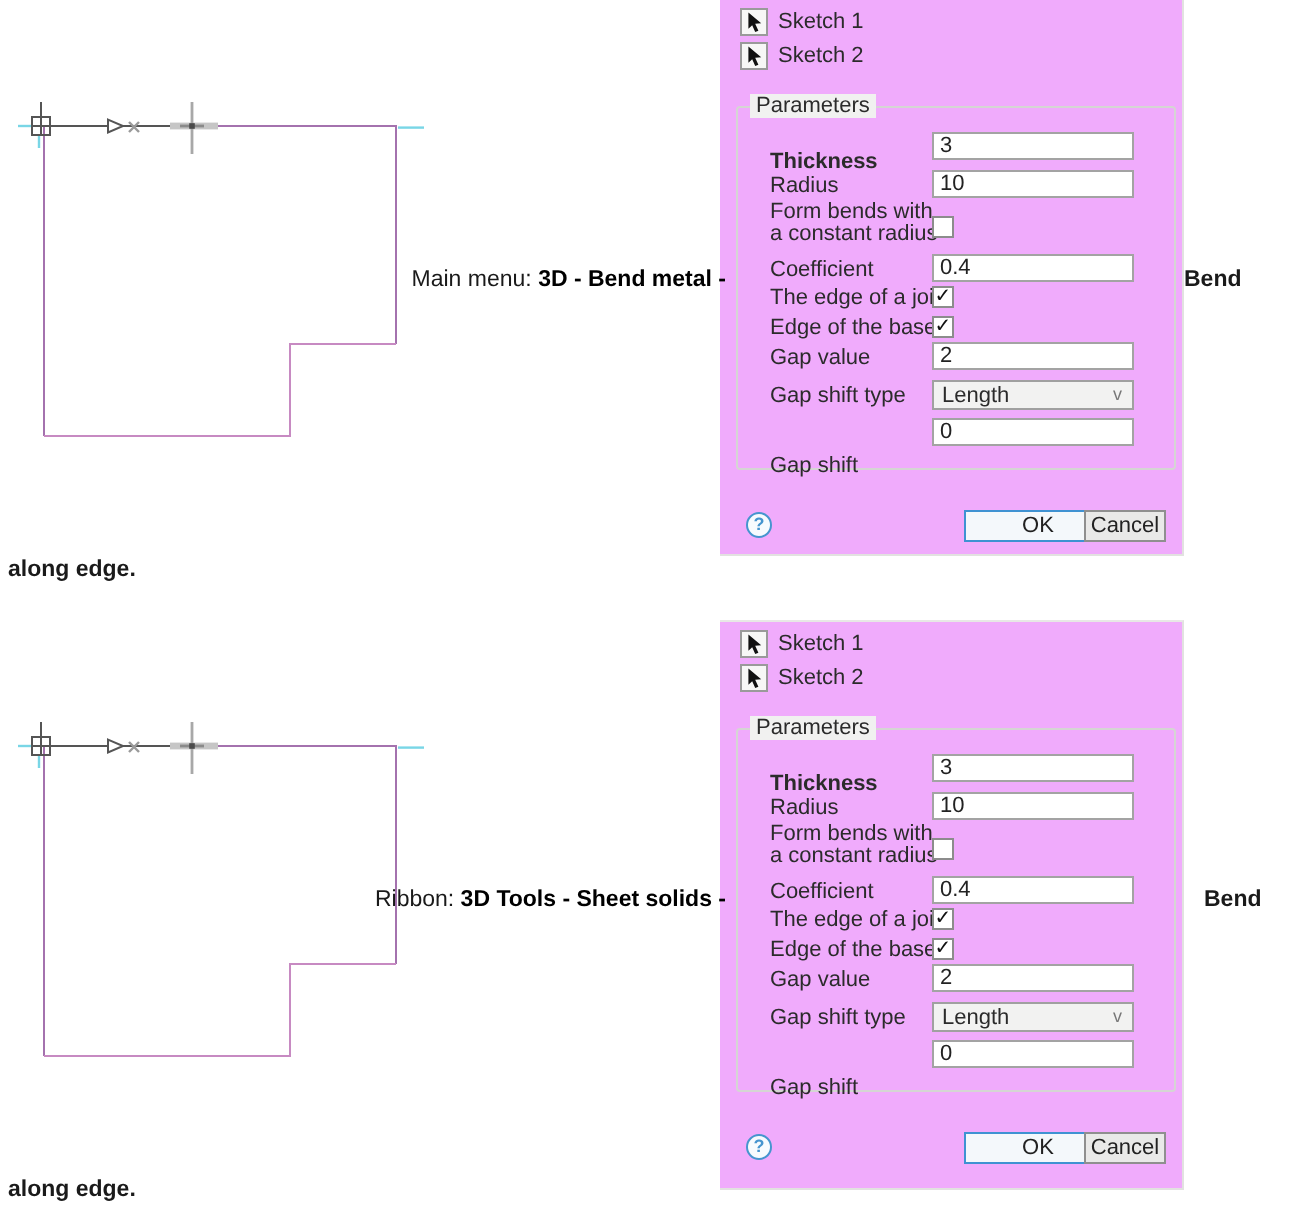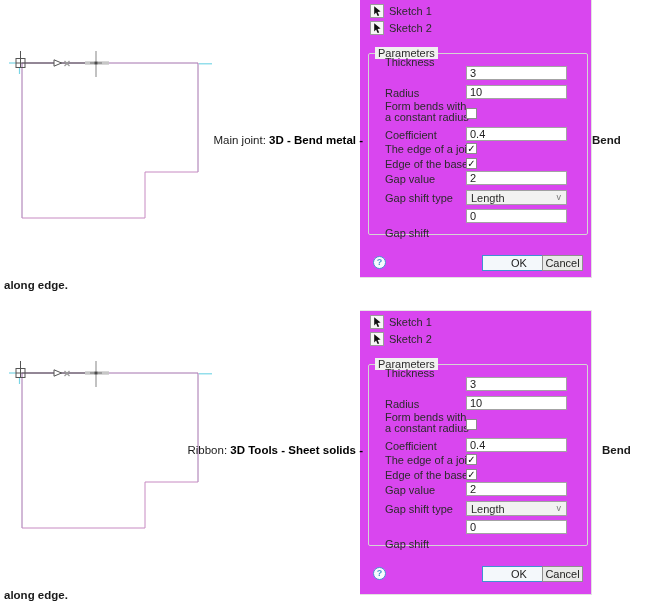--- a/index.html
+++ b/index.html
@@ -15,39 +15,39 @@
   .cap-lead-bot    { top:444px; right:292px;padding-left:40px; }
   .cap-bend-bot    { top:444px; left:602px; font-weight:bold; }
   .cap-along-bot   { top:589px; left:4px;  font-weight:bold; }
 
   
   .sketch { position:absolute; left:0; top:40px; width:230px; height:200px; }
   .sketch.bottom { top:350px; }
 
   
   .dialog { position:absolute; left:360px; top:0; width:232px; height:278px;
-    background:#d946ef; border-right:1px solid #e2e2e0; border-bottom:1px solid #e2e2e0;
+    background:#f0abfc; border-right:1px solid #e2e2e0; border-bottom:1px solid #e2e2e0;
     font-size:11px; color:#2b2b2b; }
   .dialog.bottom { top:310px; height:285px; border-top:1px solid #e8e8e6; }
 
   .sel-row { position:absolute; left:10px; height:15px; }
   .sel-row.s0 { top:4px; } .sel-row.s1 { top:21px; }
   .sel-btn { position:absolute; left:0; top:0; width:14px; height:14px; background:#f7f7f6;
     border:1px solid #9a9a9a; }
   .sel-btn svg { display:block; }
   .sel-label { position:absolute; left:19px; top:1px; white-space:nowrap; }
 
   .groupbox { position:absolute; left:8px; top:53px; width:220px; height:182px;
     border:1px solid #d5d5d3; border-radius:2px; }
   .group-title { position:absolute; left:6px; top:-7px; background:#f1f1f0; padding:0 3px;
     white-space:nowrap; }
 
   .flabel { position:absolute; left:25px; white-space:nowrap; }
   .flabel.wrap { white-space:normal; width:84px; line-height:11px; }
-  .fl0 { top:56px; } .fl1 { top:87px;text-align:right; } .fl2 { top:101px; } .fl3 { top:129px; }
+  .fl0 { top:75px;font-weight:bold; } .fl1 { top:87px;text-align:right; } .fl2 { top:101px; } .fl3 { top:129px; }
   .fl4 { top:143px; } .fl5 { top:158px; } .fl6 { top:173px; } .fl7 { top:192px; } .fl8 { top:227px; }
 
   .tbox { position:absolute; left:106px; width:101px; height:14px; background:#fff;
     border:1px solid #a3a3a3; font-family:"Liberation Sans", sans-serif; font-size:11px;
     color:#222; padding:0 0 0 3px; outline:none; }
   .tb0 { top:66px; } .tb1 { top:85px; } .tb3 { top:127px; } .tb6 { top:171px; } .tb8 { top:209px; }
 
   .cbox { position:absolute; left:106px; width:11px; height:11px; background:#fff;
     border:1px solid #8c8c8c; font-size:10px; line-height:9px; text-align:center; color:#111; }
   .cb2 { top:108px; } .cb4 { top:143px; } .cb5 { top:158px; }
@@ -247,19 +247,19 @@
   </div>
 
   <span class="flabel fl8">Gap shift</span>
   <input class="tbox tb8" type="text" value="0" style="">
 
   <span class="help-btn">?</span>
   <span class="btn btn-ok">OK</span>
   <span class="btn btn-cancel">Cancel</span>
 </div>
 
-<div class="cap cap-lead-top"><span>Main joint: </span><b>3D - Bend metal - </b></div>
+<div class="cap cap-lead-top"><span>Main menu: </span><b>3D - Bend metal - </b></div>
 <div class="cap cap-bend-top">Bend</div>
 <div class="cap cap-along-top">along edge.</div>
 
 <div class="cap cap-lead-bot"><span>Ribbon: </span><b>3D Tools - Sheet solids - </b></div>
 <div class="cap cap-bend-bot">Bend</div>
 <div class="cap cap-along-bot">along edge.</div>
 
 </body></html>

